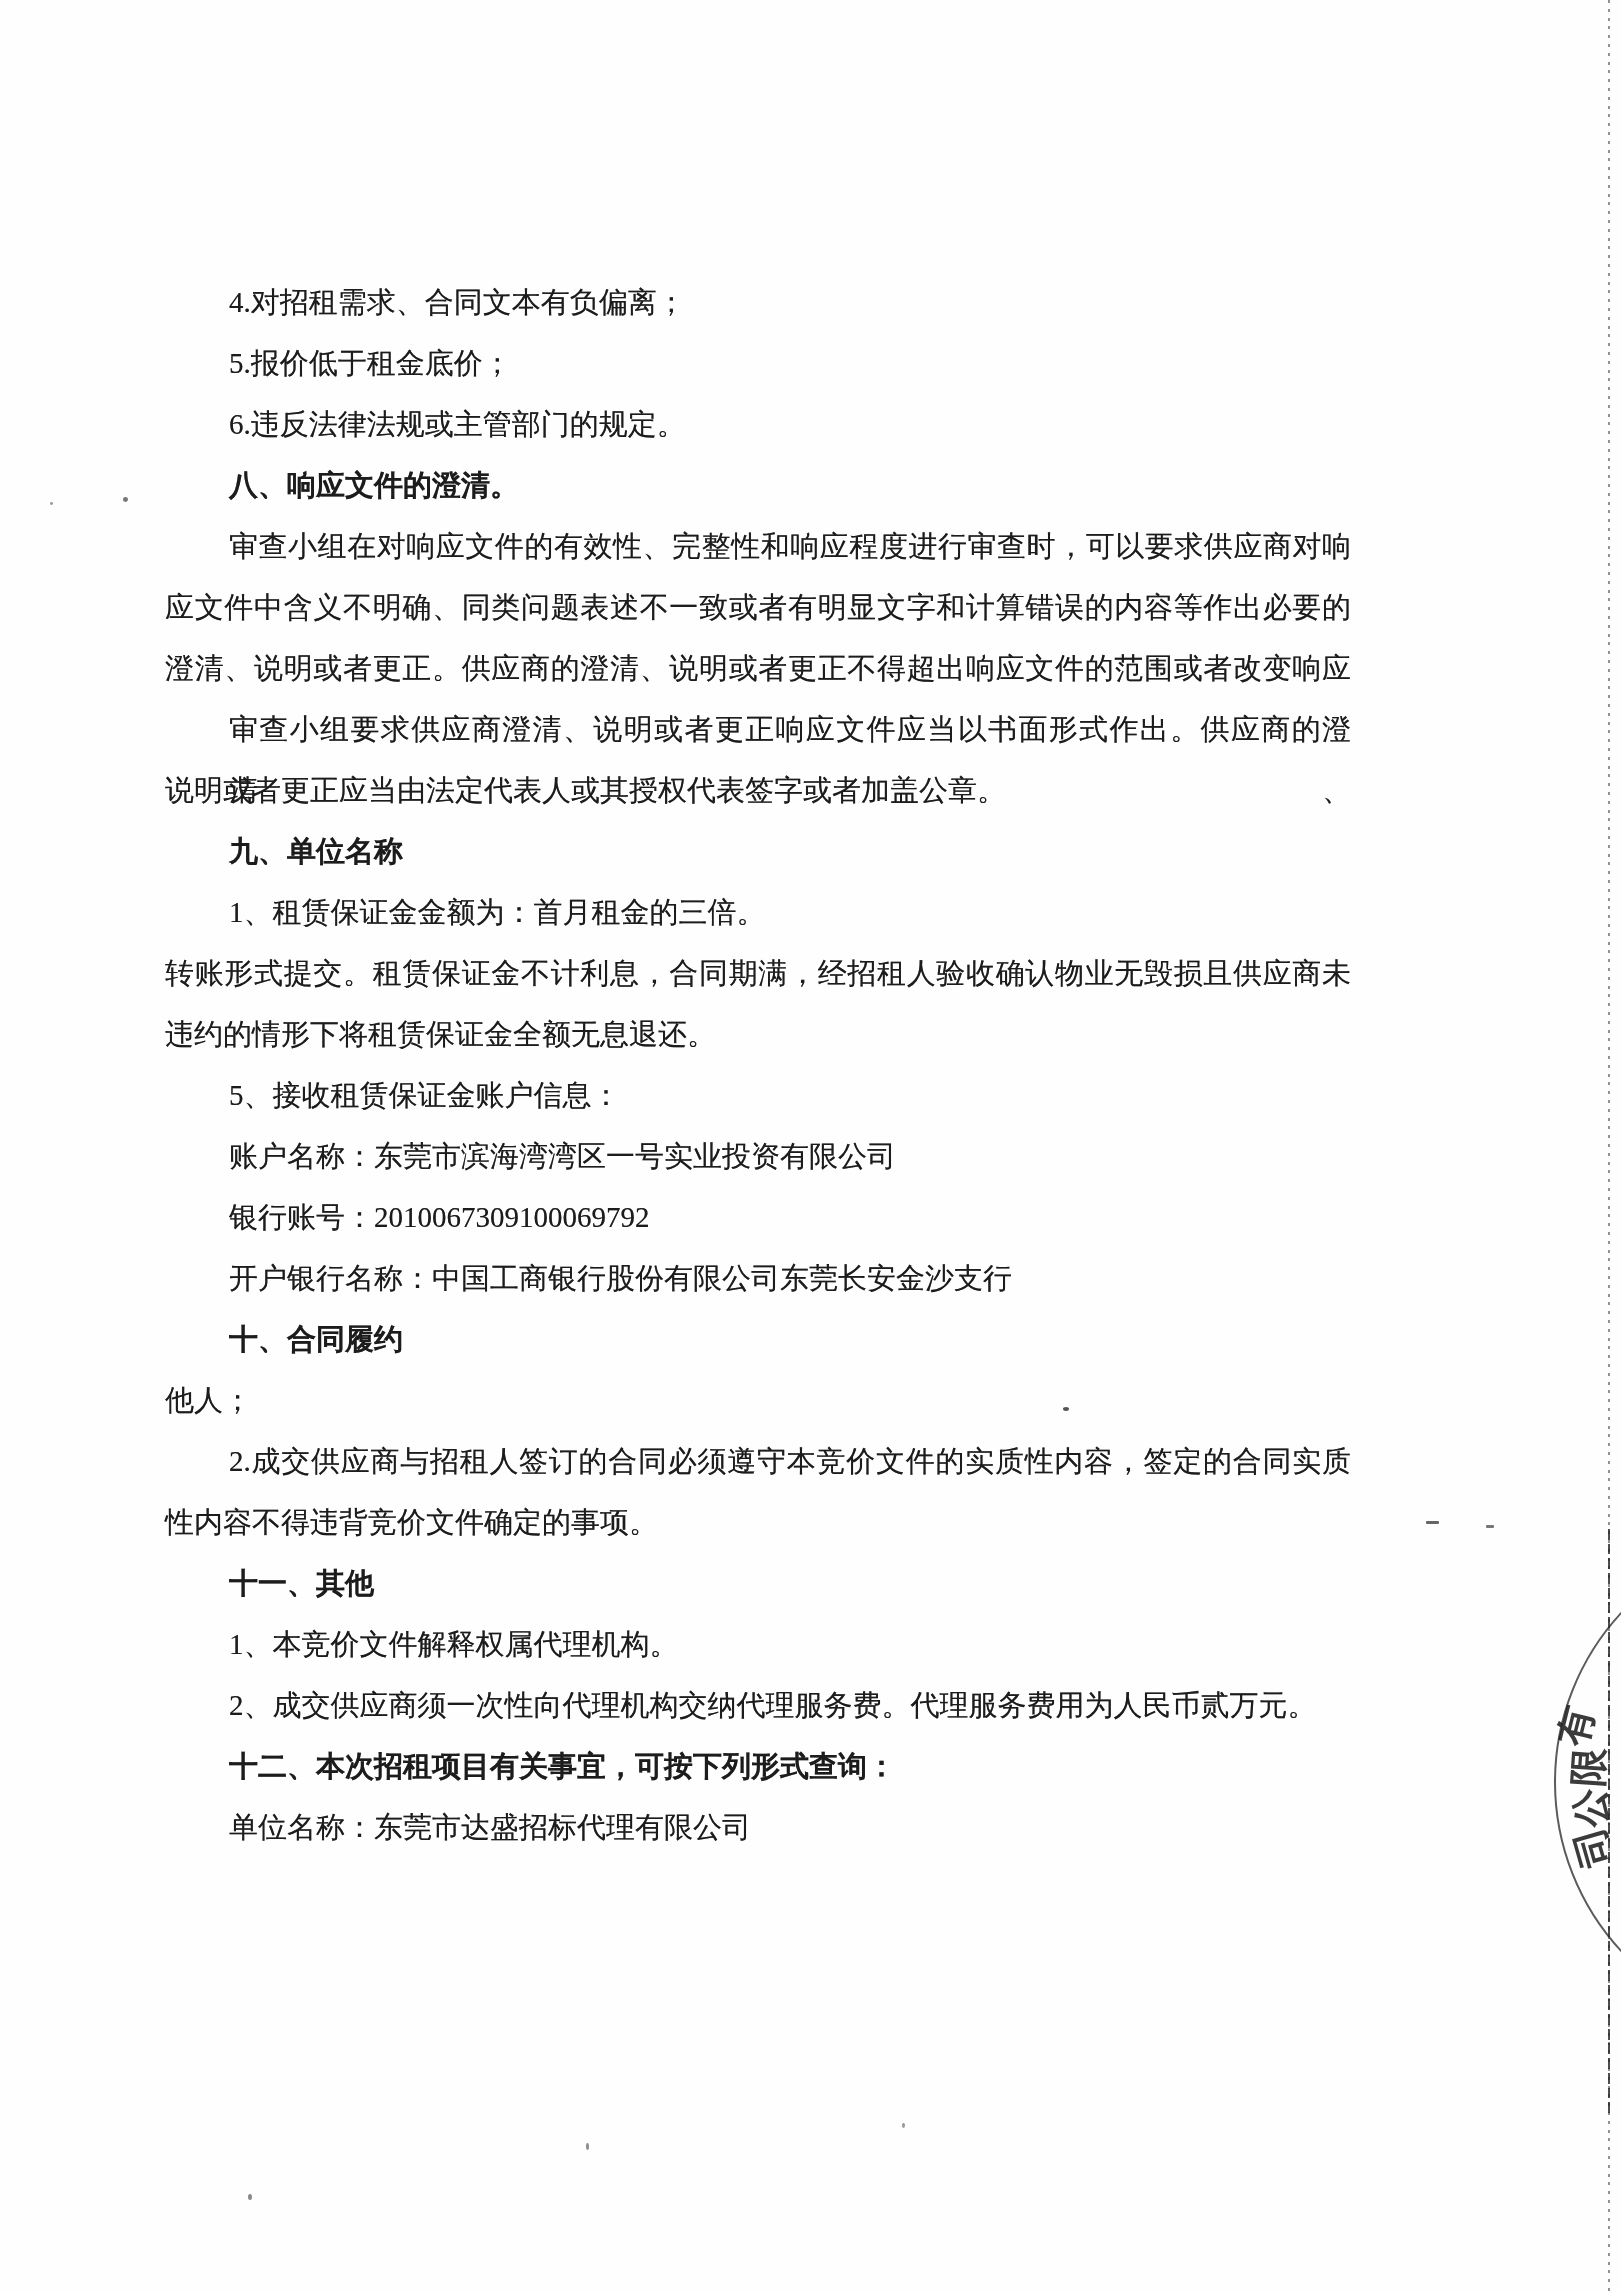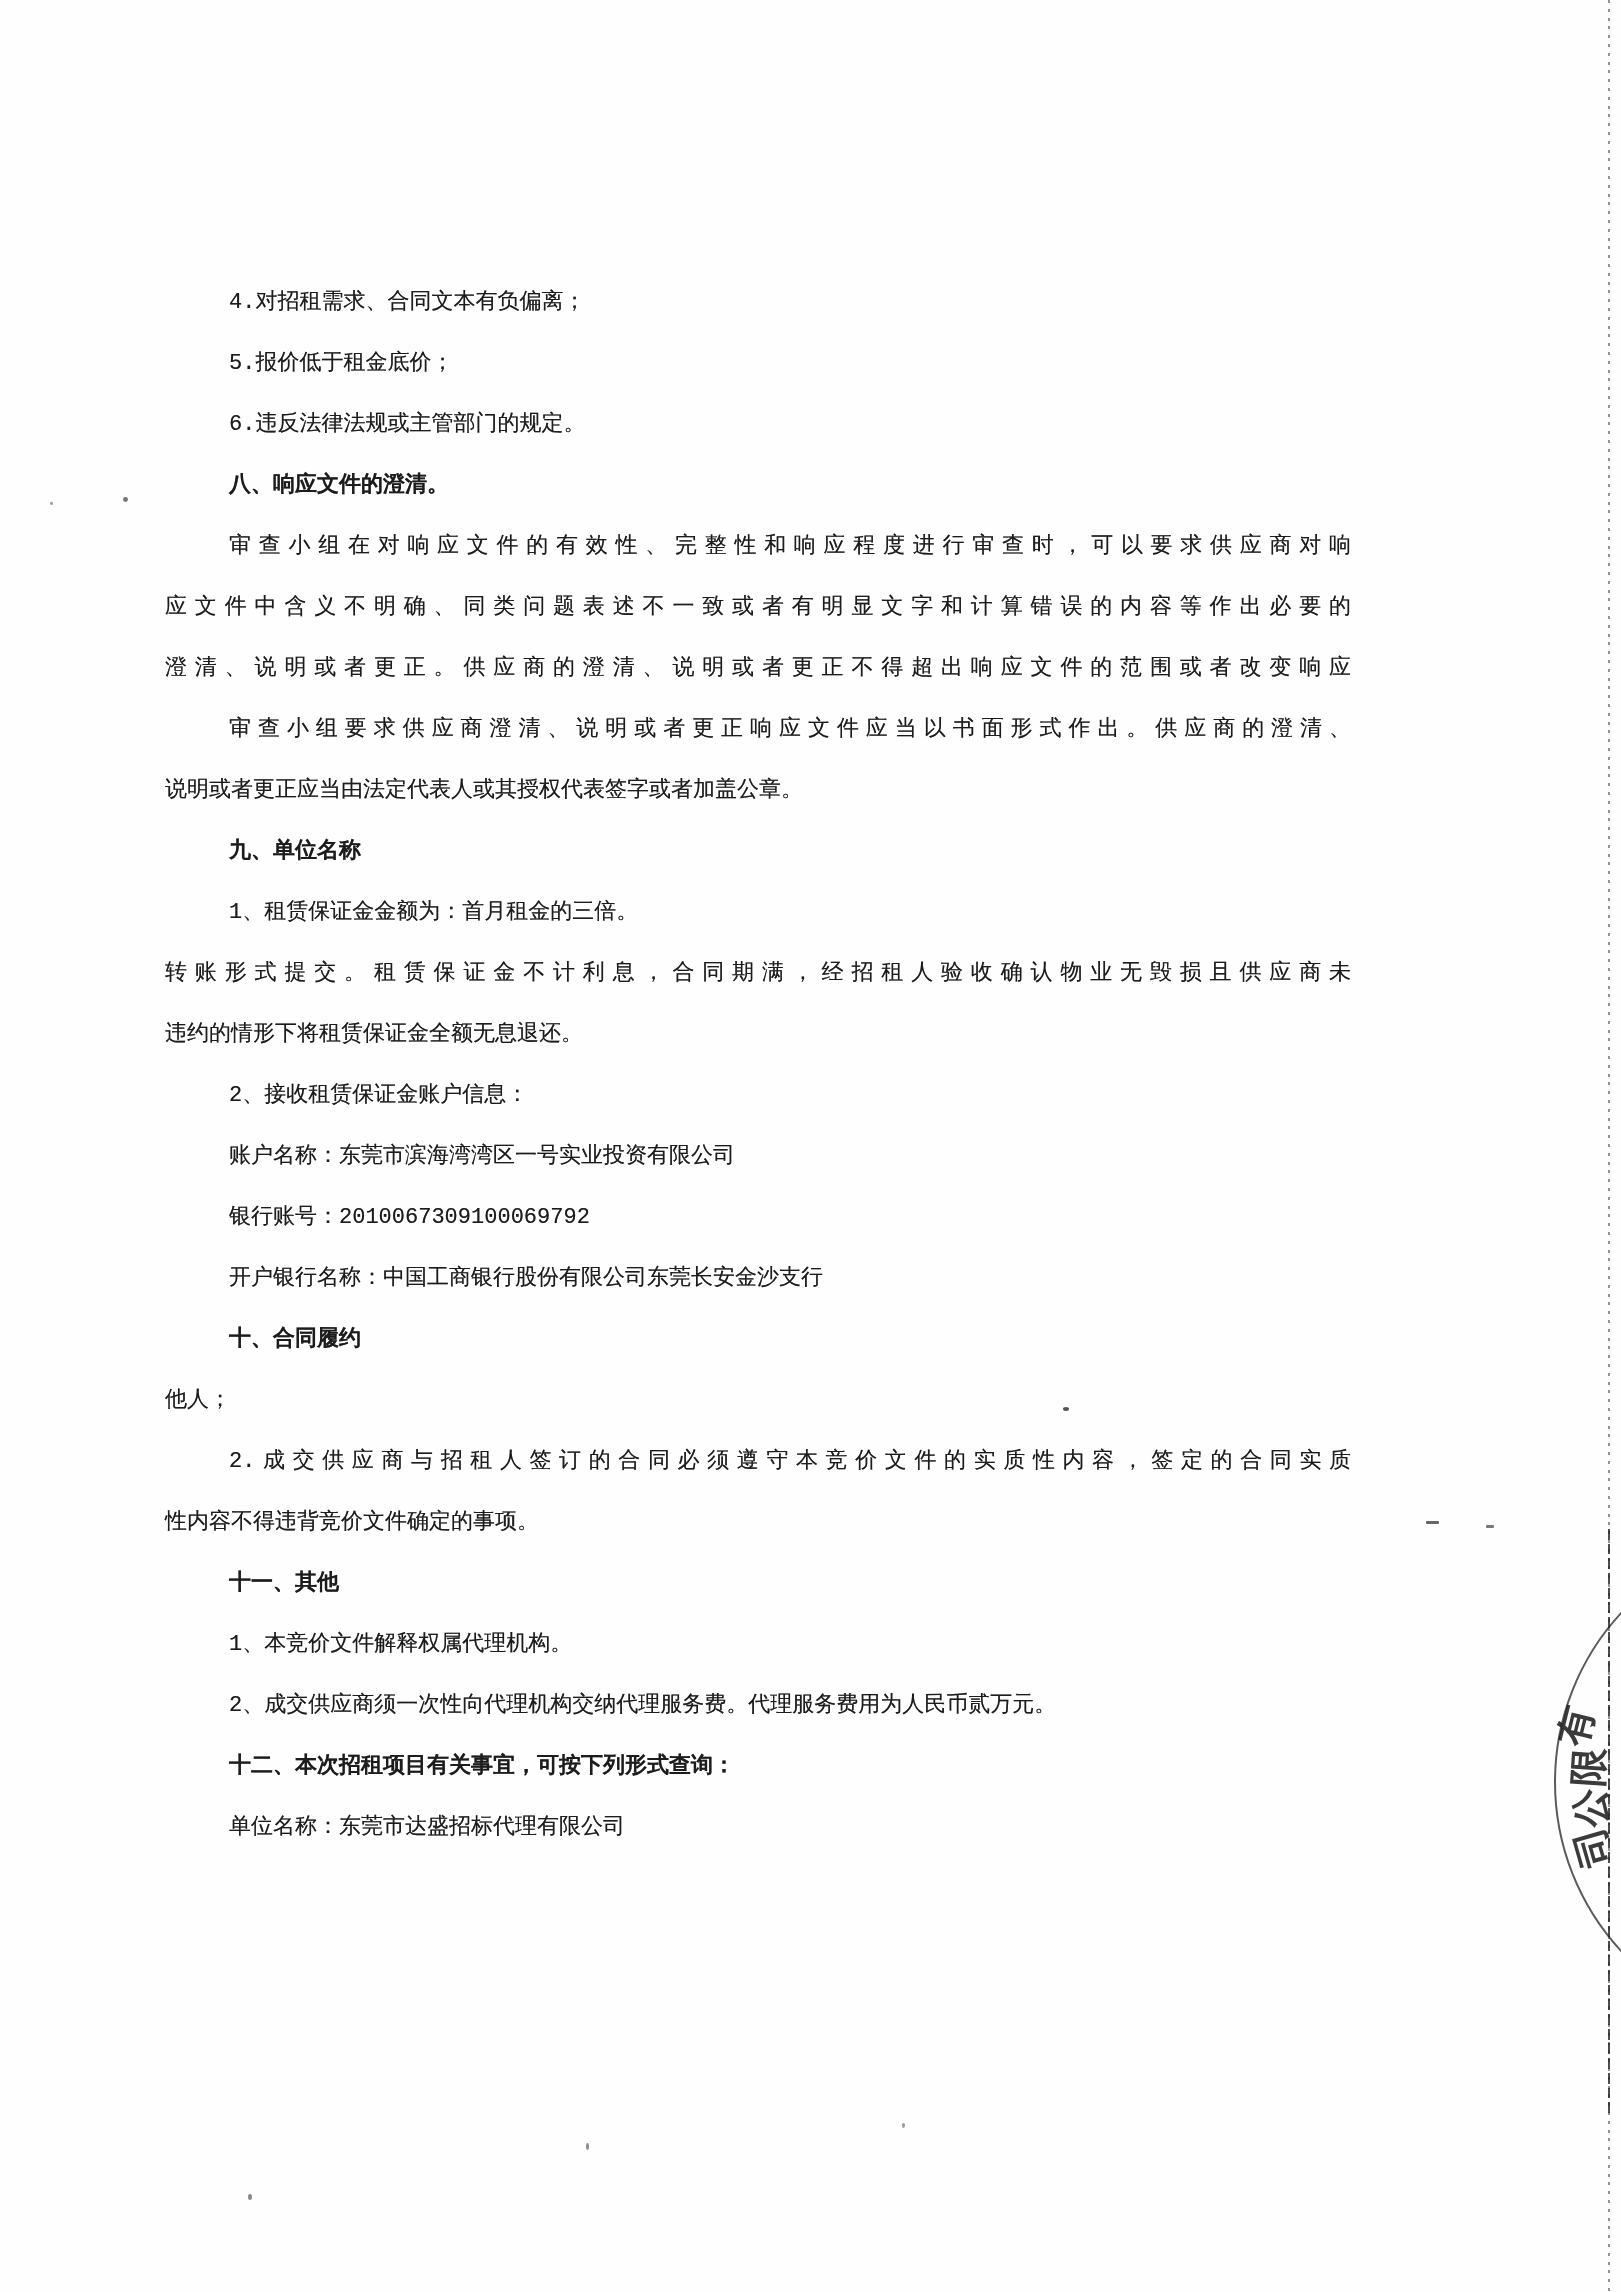--- a/index.html
+++ b/index.html
@@ -13,25 +13,24 @@
   .doc{
     position:absolute;
     left:165px;top:272px;
     width:1186px;
     color:#1c1c1c;
   }
   .line{
     display:block;
     height:61px;
     line-height:61px;
-    font-size:22px;
+    font-size:29px;
     text-align:left;
     white-space:nowrap;
     text-shadow:0 0 0.6px rgba(20,20,20,.55);
-    font-family:Liberation Mono, monospace;
   }
   .line.fill{
     white-space:normal;
     text-align:justify;
     text-align-last:justify;
     word-break:break-all;
   }
   .line.indent{padding-left:64px;}
   .line.bold{font-weight:700;}
   
@@ -93,21 +92,21 @@
       <div class="line indent bold">八、响应文件的澄清。</div>
       <div class="line indent fill">审查小组在对响应文件的有效性、完整性和响应程度进行审查时，可以要求供应商对响</div>
       <div class="line fill">应文件中含义不明确、同类问题表述不一致或者有明显文字和计算错误的内容等作出必要的</div>
       <div class="line fill">澄清、说明或者更正。供应商的澄清、说明或者更正不得超出响应文件的范围或者改变响应</div>
       <div class="line indent fill">审查小组要求供应商澄清、说明或者更正响应文件应当以书面形式作出。供应商的澄清、</div>
       <div class="line">说明或者更正应当由法定代表人或其授权代表签字或者加盖公章。</div>
       <div class="line indent bold">九、单位名称</div>
       <div class="line indent">1、租赁保证金金额为：首月租金的三倍。</div>
       <div class="line fill">转账形式提交。租赁保证金不计利息，合同期满，经招租人验收确认物业无毁损且供应商未</div>
       <div class="line">违约的情形下将租赁保证金全额无息退还。</div>
-      <div class="line indent">2、接收租赁保证金账户信息：</div>
+      <div class="line indent">5、接收租赁保证金账户信息：</div>
       <div class="line indent">账户名称：东莞市滨海湾湾区一号实业投资有限公司</div>
       <div class="line indent">银行账号：2010067309100069792</div>
       <div class="line indent">开户银行名称：中国工商银行股份有限公司东莞长安金沙支行</div>
       <div class="line indent bold">十、合同履约</div>
       <div class="line">他人；</div>
       <div class="line indent fill">2.成交供应商与招租人签订的合同必须遵守本竞价文件的实质性内容，签定的合同实质</div>
       <div class="line">性内容不得违背竞价文件确定的事项。</div>
       <div class="line indent bold">十一、其他</div>
       <div class="line indent">1、本竞价文件解释权属代理机构。</div>
       <div class="line indent">2、成交供应商须一次性向代理机构交纳代理服务费。代理服务费用为人民币贰万元。</div>

